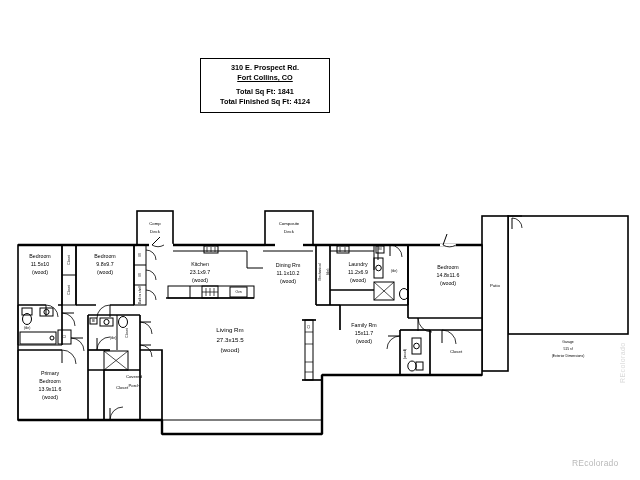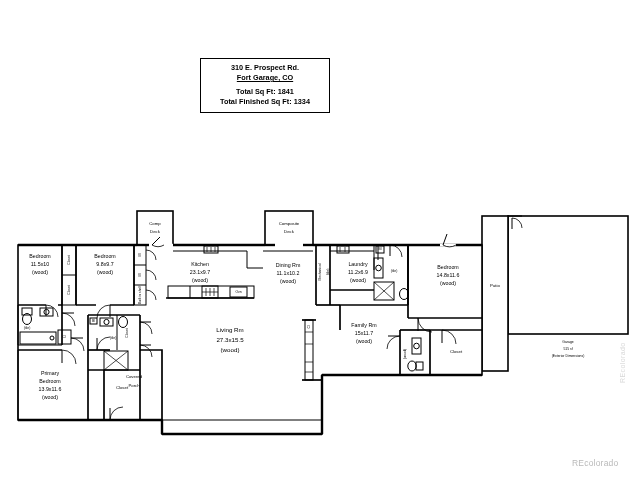--- a/index.html
+++ b/index.html
@@ -439,22 +439,22 @@
       <path d="M 162 420 L 162 434" class="wall-thick"></path>
       <path d="M 18 420 L 162 420" class="wall-thick"></path>
       <path d="M 162 434 L 322 434" class="wall-thick"></path>
       <path d="M 322 375 L 482 375" class="wall-thick"></path>
     </g>
 
   </svg>
 
   <div id="title-block">
     <div class="title-line">310 E. Prospect Rd.</div>
-    <div class="title-line underlined">Fort Garage, CO</div>
+    <div class="title-line underlined">Fort Collins, CO</div>
     <div class="title-gap"></div>
     <div class="title-line">Total Sq Ft:  1841</div>
-    <div class="title-line">Total Finished Sq Ft:  1334</div>
+    <div class="title-line">Total Finished Sq Ft:  4124</div>
   </div>
 
   <div id="watermark-main">REcolorado</div>
   <div id="watermark-side">REcolorado</div>
 
 </div>
 
 </body></html>

